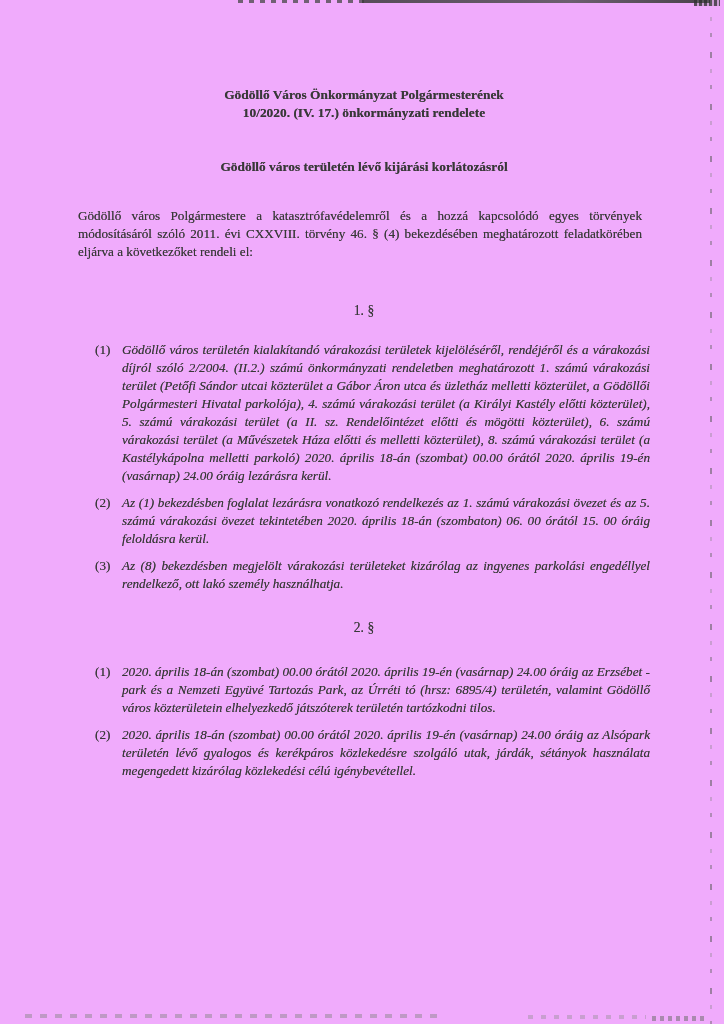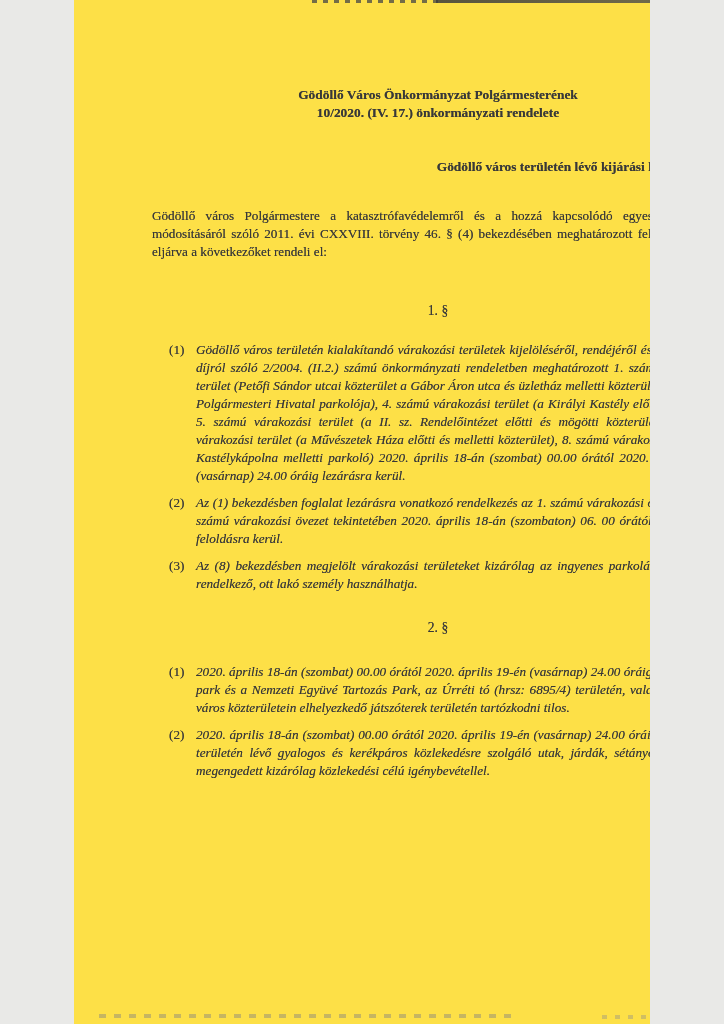--- a/index.html
+++ b/index.html
@@ -2,44 +2,44 @@
 <html><head>
 <meta charset="utf-8">
 <style>
   html,body { margin:0; padding:0; }
   body {
     font-family: "Liberation Serif", "DejaVu Serif", serif;
     background:#e9e9e7;
   }
   .page {
     position:relative;
-    width:576px; height:1024px;
+    width:724px; height:1024px;
     margin:0 auto;
-    background:#fde047;
+    background:#f0abfc;
     overflow:hidden;
     color:#383838;
   }
   .content {
     position:absolute;
     left:78px; top:0;
     width:572px;
     font-size:13.2px;
     line-height:18px;
     text-shadow:0 0 0.6px rgba(70,70,70,0.75);
   }
   .title-block {
     margin-top:86px;
     text-align:center;
     font-weight:bold;
     font-size:13.4px;
     line-height:17.5px;
   }
   .subtitle {
     margin-top:37px;
-    text-align:right;
+    text-align:center;
     font-weight:bold;
     font-size:13.4px;
   }
   .preamble {
     margin:31px 8px 0 0;
     text-align:justify;
   }
   .section-heading {
     margin-top:41px;
     text-align:center;

